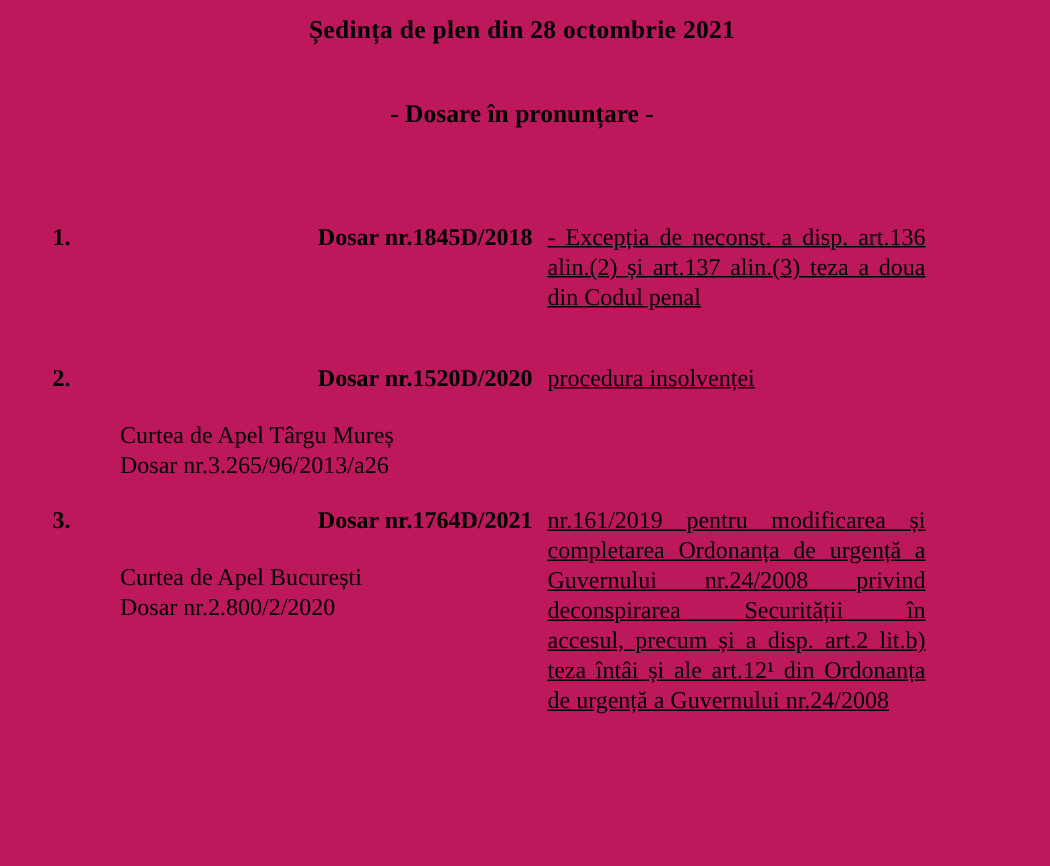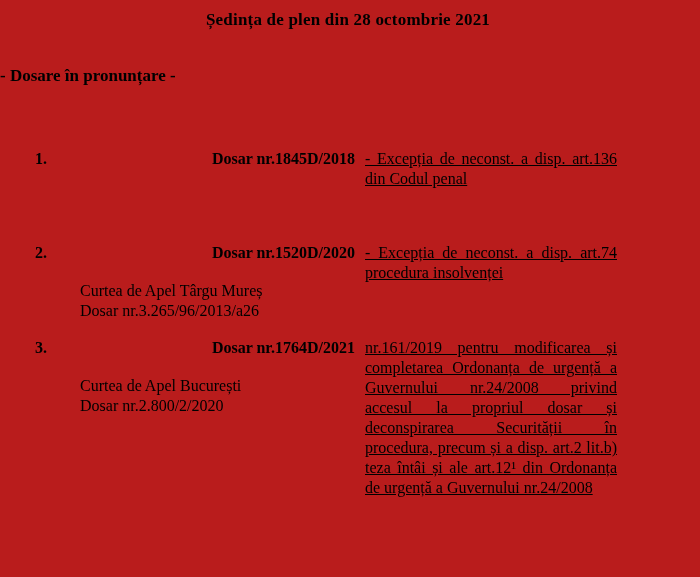--- a/index.html
+++ b/index.html
@@ -5,39 +5,40 @@
     * { margin: 0; padding: 0; box-sizing: border-box; }
     html, body {
       background: #ffffff;
       font-family: "Liberation Serif", "DejaVu Serif", serif;
       color: #000000;
     }
     .page {
       position: relative;
       width: 700px;
       height: 577px;
-      background: #b91c1c;
+      background: #be185d;
       overflow: hidden;
     }
     .doc-title {
       position: absolute;
       top: 8px;
       left: 0;
       width: 696px;
       text-align: center;
       font-size: 17px;
       font-weight: bold;
       line-height: 24px;
       letter-spacing: 0.2px;
     }
     .doc-subtitle {
       position: absolute;
       top: 64px;
       left: 0;
       width: 696px;
+      text-align: center;
       font-size: 17px;
       font-weight: bold;
       line-height: 24px;
     }
     .case-row {
       position: absolute;
       left: 35px;
       width: 582px;
       display: flex;
       align-items: flex-start;
@@ -87,53 +88,52 @@
 
   <div class="doc-subtitle">- Dosare în pronunțare -</div>
 
   <div class="case-row row-0">
     <div class="col-num">1.</div>
     <div class="col-left">
       <div class="case-title">Dosar nr.1845D/2018</div>
     </div>
     <div class="col-right">
         <div class="jline">- Excepția de neconst. a disp. art.136</div>
+        <div class="jline">alin.(2) și art.137 alin.(3) teza a doua</div>
         <div class="jline">din Codul penal</div>
       </div>
   </div>
 
   <div class="case-row row-1">
     <div class="col-num">2.</div>
     <div class="col-left">
       <div class="case-title">Dosar nr.1520D/2020</div>
       <div class="court-block">
         <div>Curtea de Apel Târgu Mureș</div>
         <div>Dosar nr.3.265/96/2013/a26</div>
       </div>
     </div>
     <div class="col-right">
-        <div class="jline">- Excepția de neconst. a disp. art.74</div>
         <div class="jline">procedura insolvenței</div>
       </div>
   </div>
 
   <div class="case-row row-2">
     <div class="col-num">3.</div>
     <div class="col-left">
       <div class="case-title">Dosar nr.1764D/2021</div>
       <div class="court-block">
         <div>Curtea de Apel București</div>
         <div>Dosar nr.2.800/2/2020</div>
       </div>
     </div>
     <div class="col-right">
         <div class="jline">nr.161/2019 pentru modificarea și</div>
         <div class="jline">completarea Ordonanța de urgență a</div>
         <div class="jline">Guvernului nr.24/2008 privind</div>
-        <div class="jline">accesul la propriul dosar și</div>
         <div class="jline">deconspirarea Securității în</div>
-        <div class="jline">procedura, precum și a disp. art.2 lit.b)</div>
+        <div class="jline">accesul, precum și a disp. art.2 lit.b)</div>
         <div class="jline">teza întâi și ale art.12¹ din Ordonanța</div>
         <div class="jline">de urgență a Guvernului nr.24/2008</div>
       </div>
   </div>
 
 </div>
 
 </body></html>

